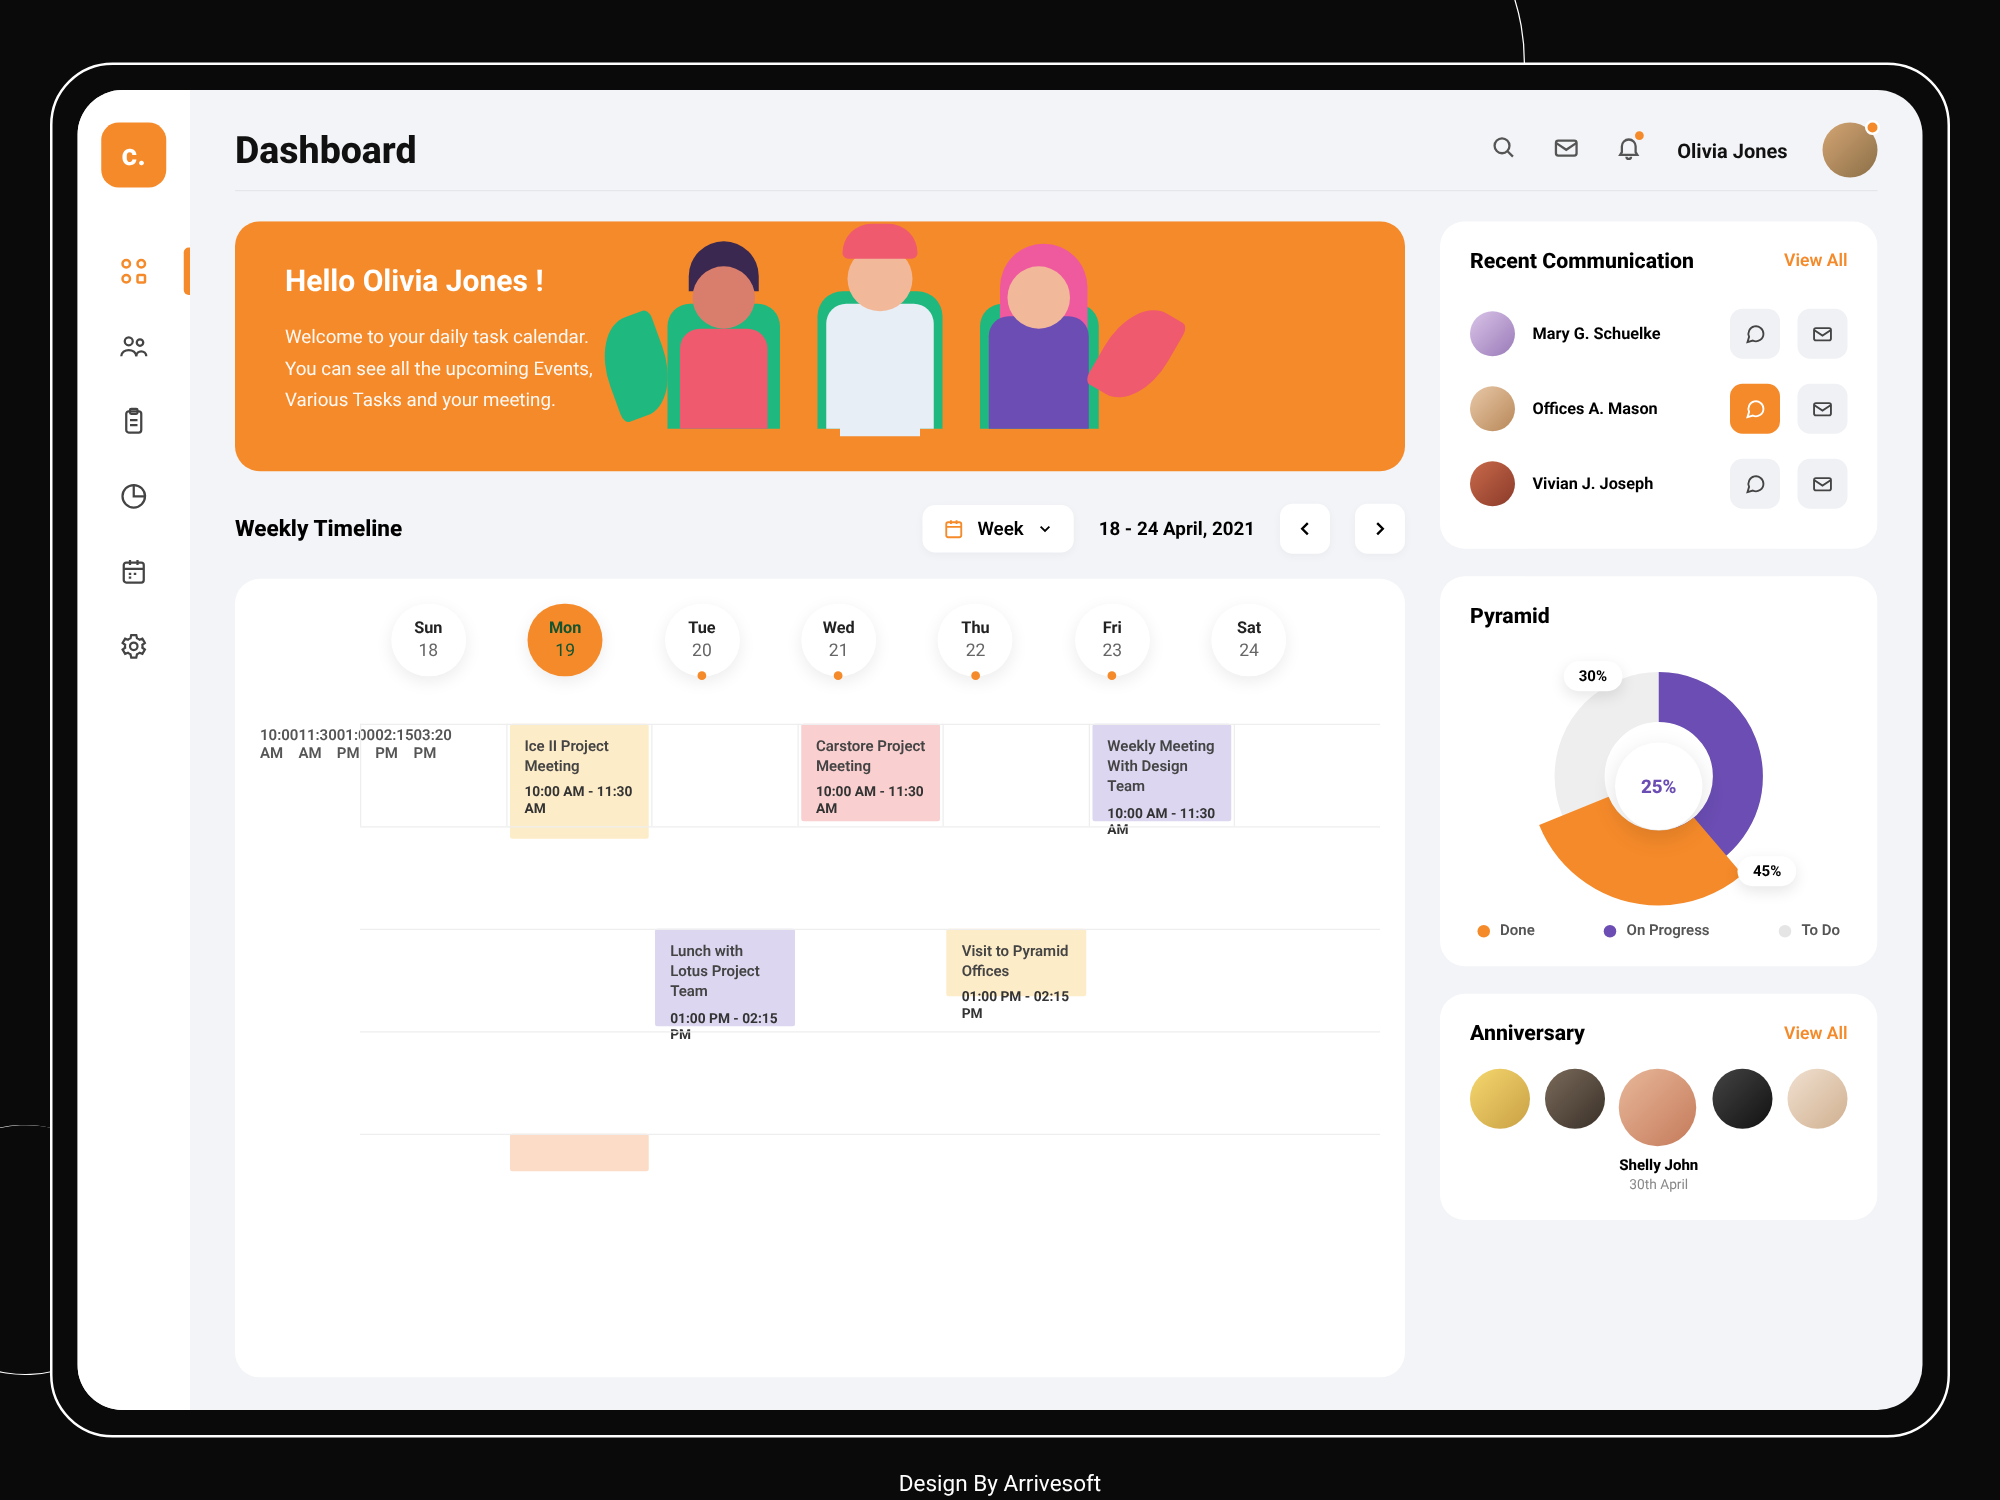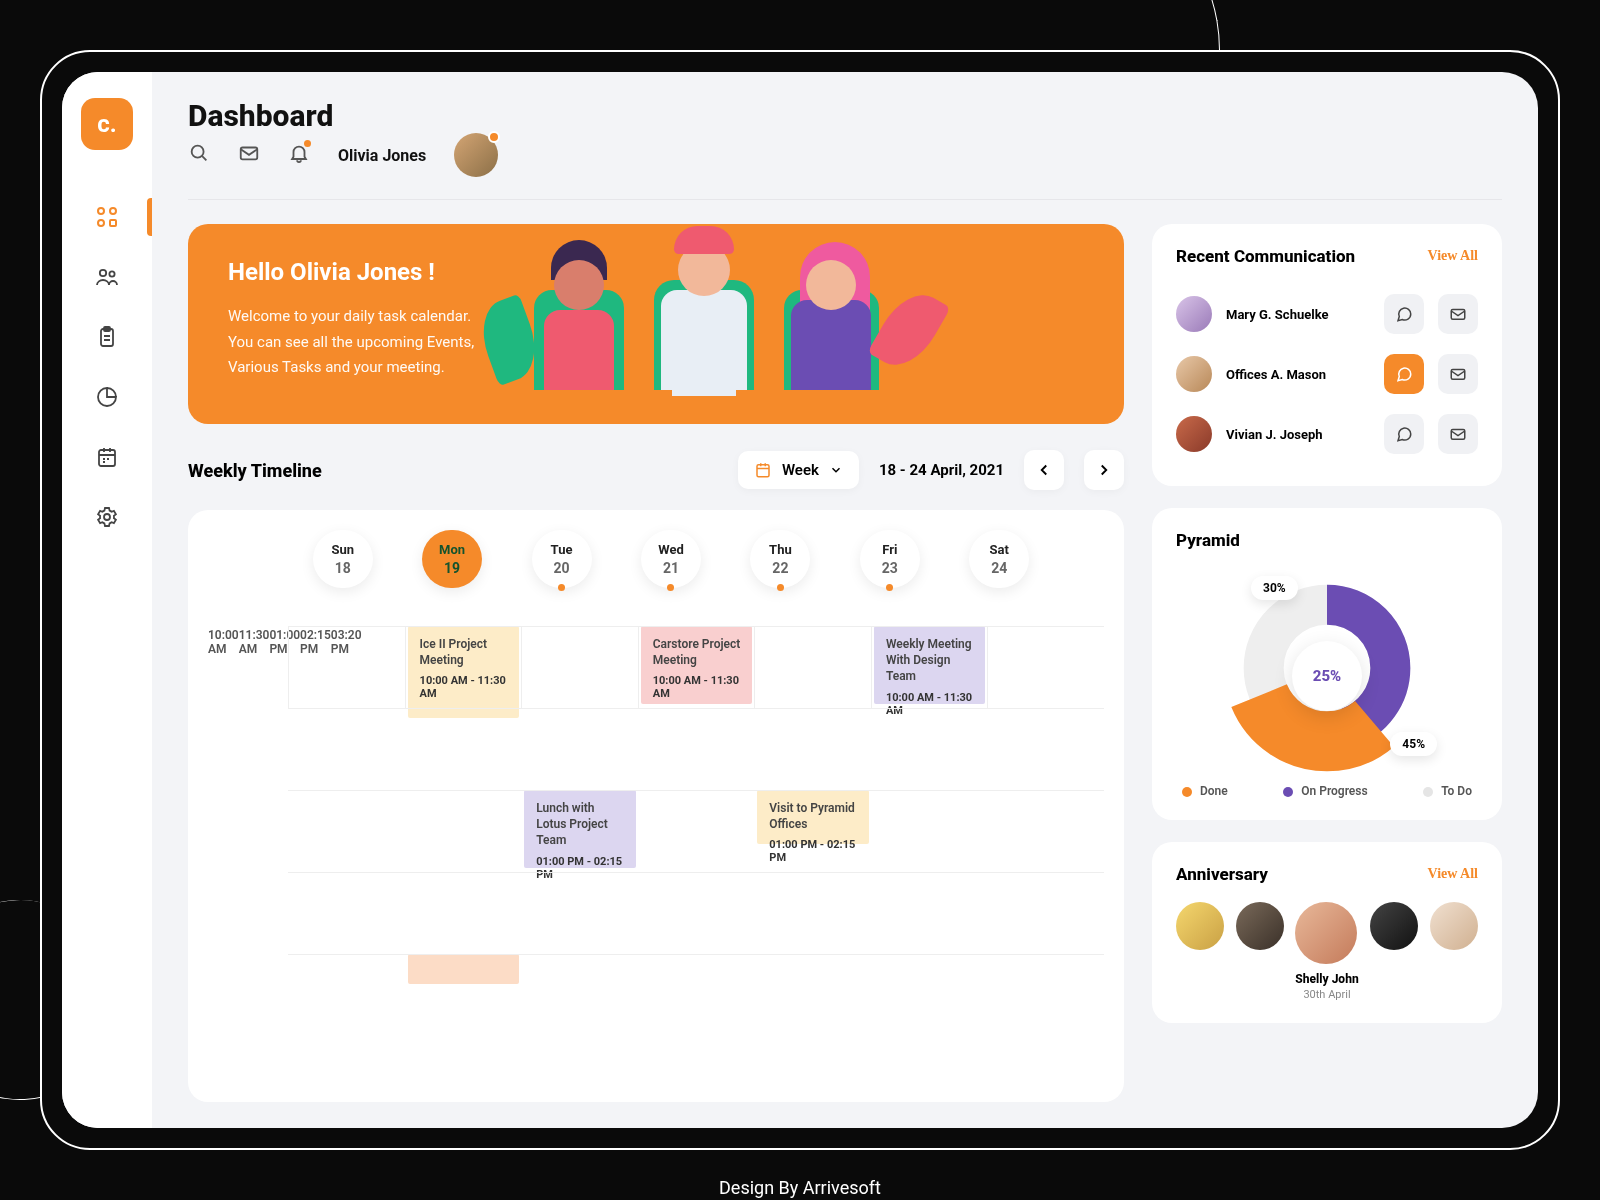--- a/index.html
+++ b/index.html
@@ -13,21 +13,21 @@
 
 .sidebar { width:90px; background:#fff; display:flex; flex-direction:column; align-items:center; padding:26px 0; gap:34px; }
 .logo { width:52px; height:52px; background:#f58a2a; border-radius:14px; display:flex; align-items:center; justify-content:center; color:#fff; font-weight:700; font-size:24px; }
 .navicons { display:flex; flex-direction:column; gap:30px; margin-top:18px; width:100%; align-items:center; position:relative;}
 .navicon { width:30px; height:30px; display:flex; align-items:center; justify-content:center; color:#444; cursor:pointer; position:relative;}
 .navicon.active { color:#f58a2a; }
 .navicon.active::after { content:""; position:absolute; right:-30px; top:-4px; width:5px; height:38px; background:#f58a2a; border-radius:4px 0 0 4px;}
 
 
 .main { flex:1; display:flex; flex-direction:column; padding:26px 36px; overflow:hidden;}
-.topbar { display:flex; justify-content:space-between; padding-bottom:22px; border-bottom:1px solid #e6e6ea;flex-direction:column; }
+.topbar { display:flex; align-items:center; justify-content:space-between; padding-bottom:10px; border-bottom:1px solid #e6e6ea; }
 .title { font-size:30px; font-weight:800; color:#111;}
 .topright { display:flex; align-items:center; gap:28px;}
 .topicon { color:#555; cursor:pointer;}
 .notifdot::after { content:""; width:7px; height:7px; background:#f58a2a; border-radius:50%; position:absolute; margin-left:-6px; margin-top:-2px;}
 .username { font-weight:700; font-size:16px; color:#111;}
 .avatar { width:44px; height:44px; border-radius:50%; background:linear-gradient(135deg,#d4a574,#8b6f47); position:relative;}
 .avatar.small { width:36px; height:36px;}
 .avatar.tiny { width:48px; height:48px;}
 .avatar .adot { position:absolute; top:-2px; right:-2px; width:12px; height:12px; background:#f58a2a; border:2px solid #fff; border-radius:50%;}
 
@@ -61,21 +61,21 @@
 .timelinebar h3 { font-size:18px; font-weight:800;}
 .tlcontrols { display:flex; align-items:center; gap:20px;}
 .weeksel { background:#fff; border-radius:10px; padding:10px 16px; display:flex; align-items:center; gap:10px; font-weight:600; font-size:15px; box-shadow:0 2px 8px rgba(0,0,0,.04); cursor:pointer;}
 .range { font-weight:700; font-size:15px;}
 .navbtn { width:40px; height:40px; background:#fff; border-radius:10px; display:flex; align-items:center; justify-content:center; box-shadow:0 2px 8px rgba(0,0,0,.04); cursor:pointer;}
 
 .calendar { background:#fff; border-radius:20px; flex:1; padding:20px 20px 0 20px; position:relative; overflow:hidden;}
 .days { display:flex; justify-content:space-around; padding:0 50px 12px 80px;}
 .daypill { width:60px; padding:12px 0; background:#fff; border-radius:30px; text-align:center; box-shadow:0 4px 14px rgba(0,0,0,.08); position:relative;}
 .daypill .dn { font-size:13px; font-weight:700; color:#222;}
-.daypill .dd { font-size:14px; font-weight:700; color:#666; margin-top:3px;}
+.daypill .dd { font-size:14px; font-weight:400; color:#666; margin-top:3px;}
 .daypill.active { background:#f58a2a;}
 .daypill.active .dn, .daypill.active .dd { color:#14532d;}
 .daypill .dot { width:7px; height:7px; background:#f58a2a; border-radius:50%; margin:8px auto -16px;}
 .grid { display:flex; margin-top:26px;}
 .times { width:80px; display:flex; flex-direction:row;}
 .trow { height:82px; font-size:12px; font-weight:600; color:#555; display:flex; align-items:flex-start; padding-top:2px;}
 .cols { flex:1; display:flex; position:relative;}
 .col { flex:1; border-left:1px solid #eee; position:relative;}
 .hline { position:absolute; left:0; right:0; height:1px; background:#eee;}
 .event { position:absolute; left:2px; right:2px; padding:10px 12px; border-radius:2px; font-size:12px;}
@@ -84,21 +84,21 @@
 .ev-yellow { background:#fdecc8;}
 .ev-pink { background:#f9cfcf;}
 .ev-purple { background:#dcd6f0;}
 .ev-peach { background:#fcdcc6;}
 
 
 .rightcol { width:350px; display:flex; flex-direction:column; gap:22px;}
 .card { background:#fff; border-radius:20px; padding:22px 24px;}
 .cardhdr { display:flex; justify-content:space-between; align-items:center; margin-bottom:18px;}
 .cardhdr h3 { font-size:17px; font-weight:800;}
-.viewall { color:#f58a2a; font-weight:600; font-size:14px; cursor:pointer;font-family:Liberation Serif, serif;}
+.viewall { color:#f58a2a; font-weight:600; font-size:14px; cursor:pointer;}
 .commrow { display:flex; align-items:center; gap:14px; padding:10px 0;}
 .commrow .name { flex:1; font-size:13px; font-weight:700;}
 .iconbtn { width:40px; height:40px; background:#f0f1f4; border-radius:10px; display:flex; align-items:center; justify-content:center; cursor:pointer; color:#444;}
 .iconbtn.active { background:#f58a2a; color:#fff;}
 
 .donut { position:relative; width:220px; height:200px; margin:10px auto 16px;}
 .donut svg { transform:rotate(-90deg);}
 .dcenter { position:absolute; left:50%; top:54%; transform:translate(-50%,-50%); width:70px; height:70px; background:#fff; border-radius:50%; display:flex; align-items:center; justify-content:center; font-weight:800; color:#6b4db3; font-size:15px; box-shadow:0 6px 20px rgba(0,0,0,.12);}
 .dtag { position:absolute; background:#fff; border-radius:20px; padding:5px 12px; font-size:12px; font-weight:700; box-shadow:0 4px 12px rgba(0,0,0,.1);}
 .legend { display:flex; justify-content:space-between; font-size:12px; font-weight:600; color:#555; padding:0 6px;}

